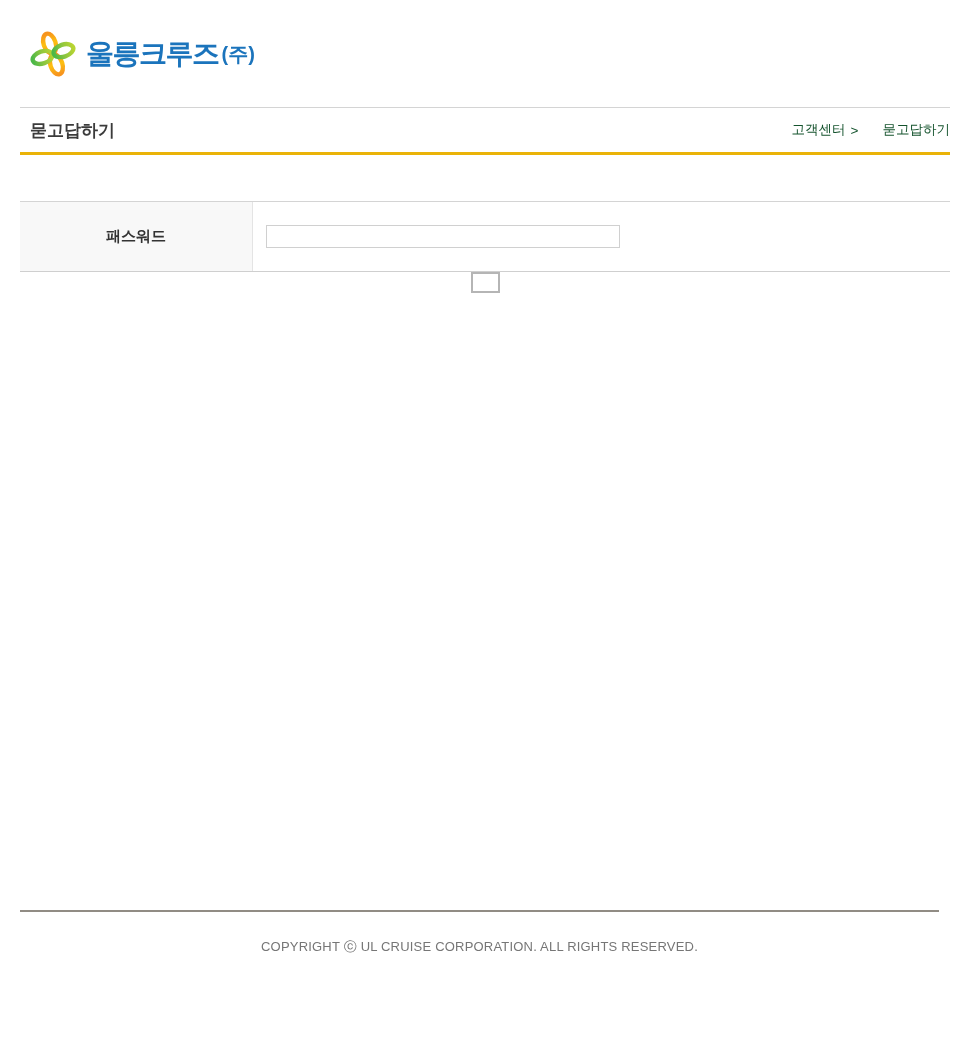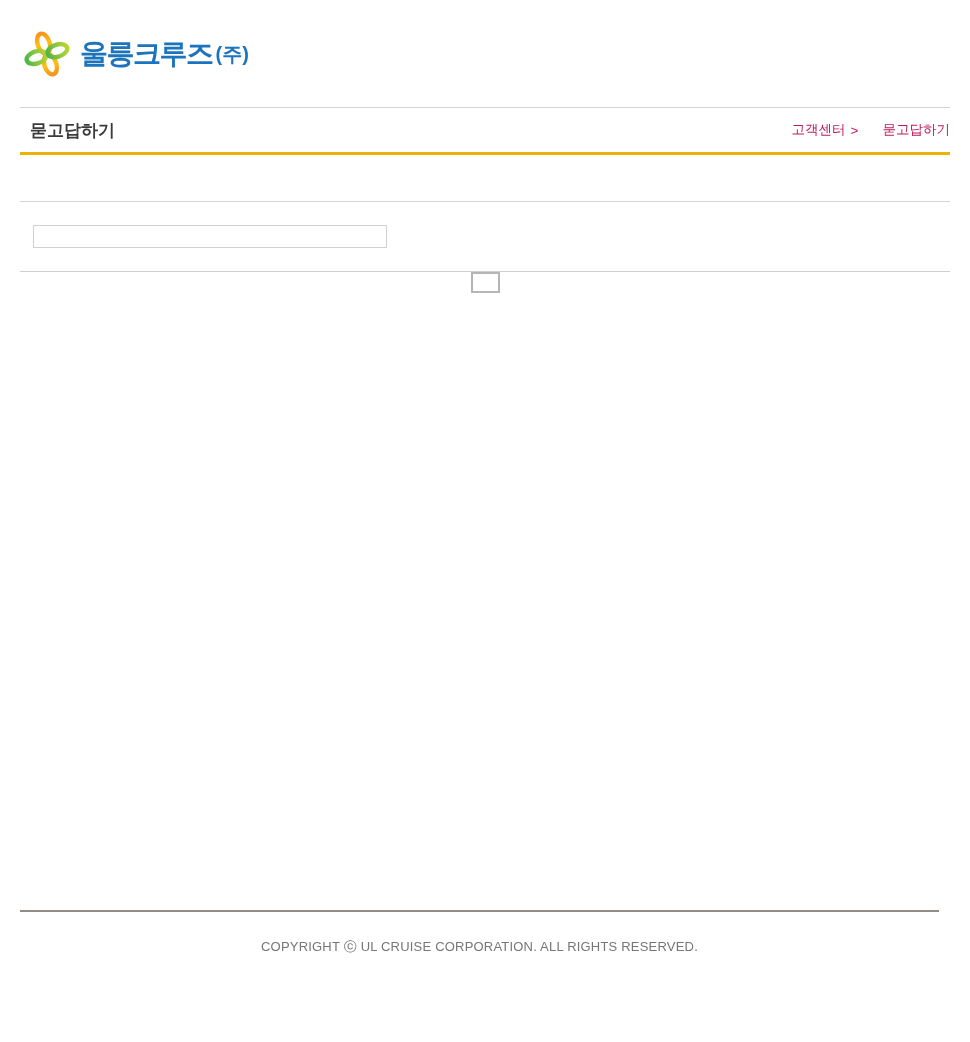--- a/index.html
+++ b/index.html
@@ -13,21 +13,21 @@
     height: 1042px;
     position: relative;
     overflow: hidden;
   }
 
   
   .site-header {
     height: 107px;
     display: flex;
     align-items: center;
-    padding-left: 24px;
+    padding-left: 30px;
     box-sizing: border-box;
   }
   .logo {
     display: flex;
     align-items: center;
     text-decoration: none;
     cursor: pointer;
   }
   .logo-mark { width: 46px; height: 48px; display: block; }
   .logo-text {
@@ -59,21 +59,21 @@
   }
   .page-title {
     margin: 0 0 0 10px;
     font-size: 17px;
     font-weight: bold;
     color: #3b3b3b;
   }
   .breadcrumb {
     display: flex;
     align-items: center;
-    color: #be185d;
+    color: #14532d;
     font-size: 13.5px;
   }
   .breadcrumb .crumb-parent { cursor: pointer; }
   .breadcrumb .crumb-sep { margin-left: 5px; }
   .breadcrumb .crumb-current { margin-left: 24px; }
 
   
   .form-table {
     margin: 46px 20px 0 20px;
     height: 69px;
@@ -177,20 +177,21 @@
 <div class="title-bar">
   <h2 class="page-title">묻고답하기</h2>
   <nav class="breadcrumb">
     <span class="crumb-parent">고객센터</span>
     <span class="crumb-sep">&gt;</span>
     <span class="crumb-current">묻고답하기</span>
   </nav>
 </div>
 
 <div class="form-table">
+  <div class="form-label-cell">패스워드</div>
   <div class="form-input-cell">
     <input type="password" class="password-input" value="" style="">
   </div>
 </div>
 
 <div class="submit-row">
   <button class="confirm-button"></button>
 </div>
 
 <footer class="site-footer">

